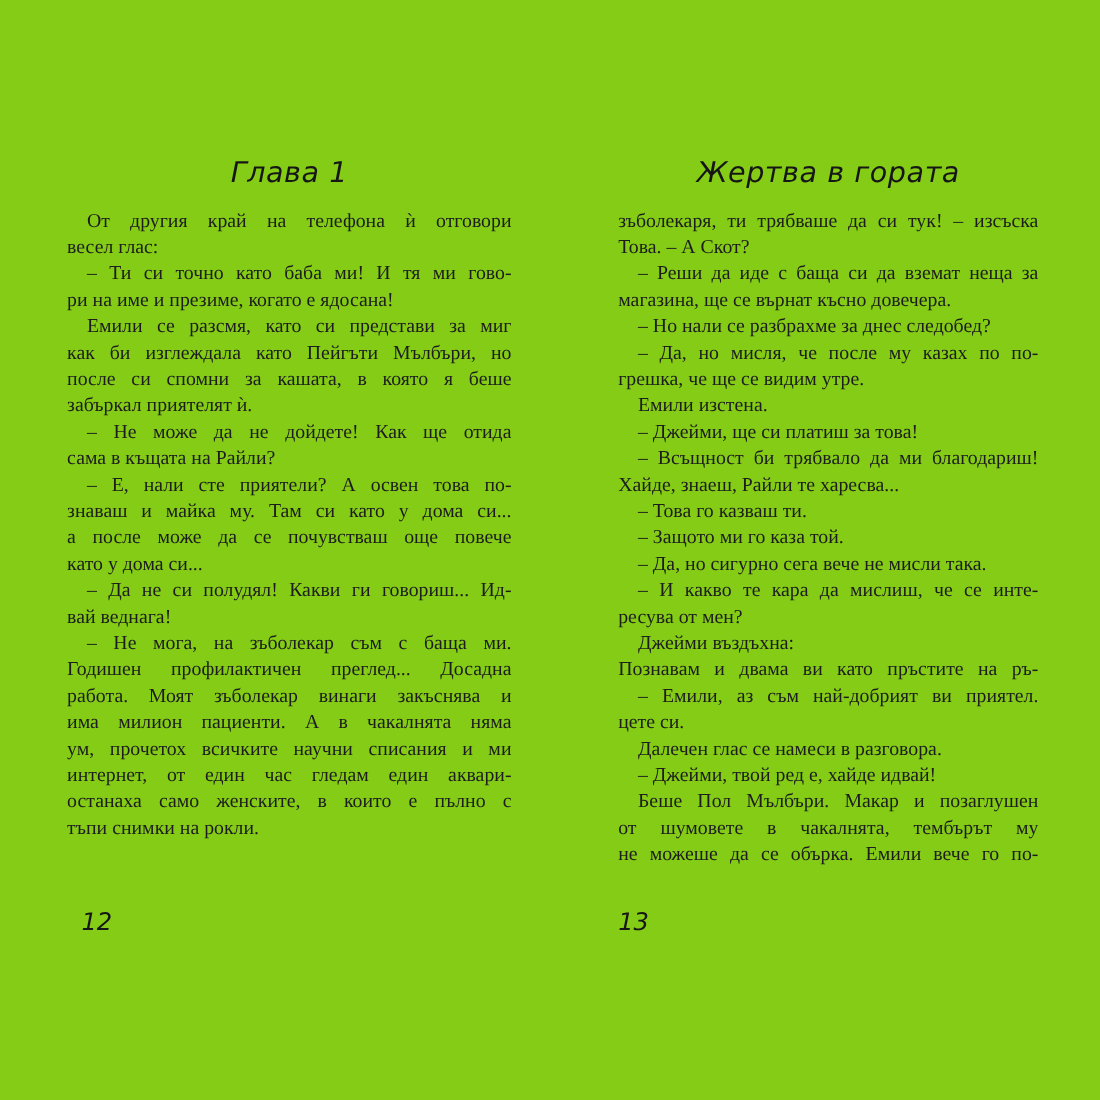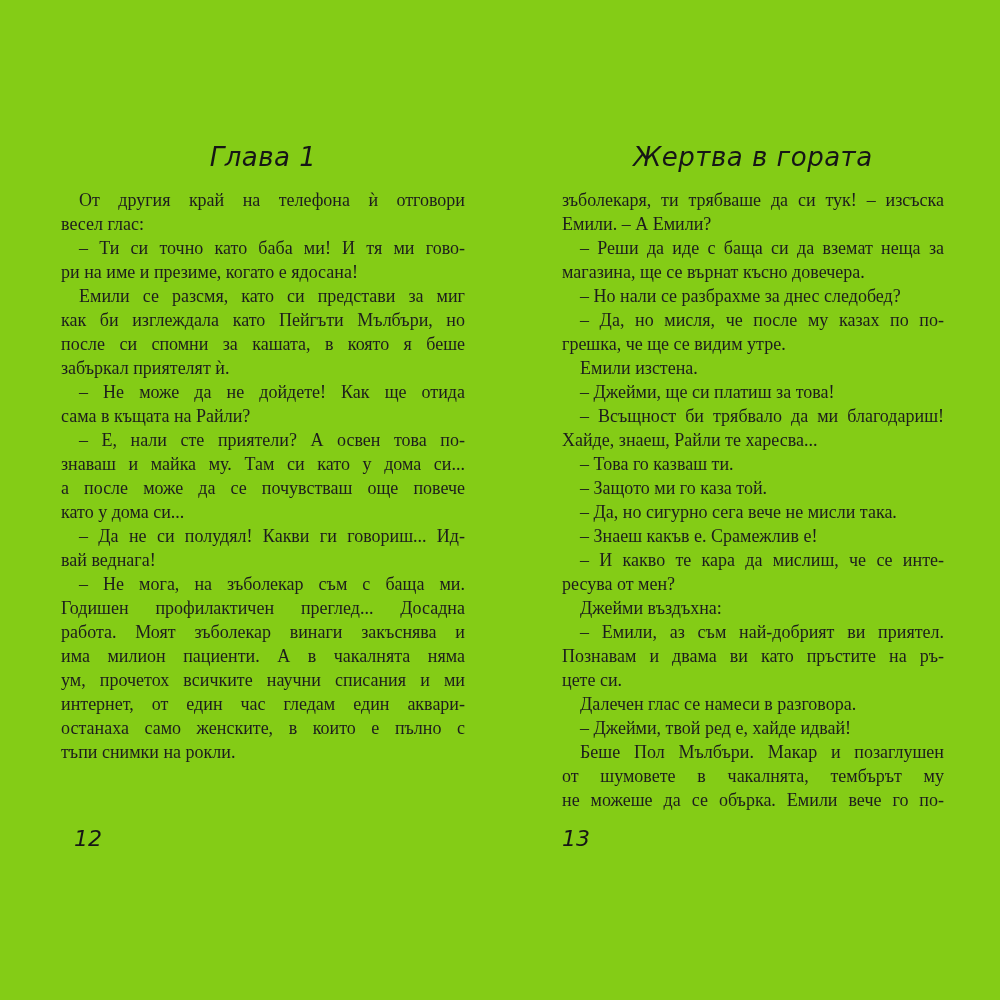--- a/index.html
+++ b/index.html
@@ -80,39 +80,38 @@
         <div class="line just">интернет, от един час гледам един аквари-</div>
         <div class="line just">останаха само женските, в които е пълно с</div>
         <div class="line">тъпи снимки на рокли.</div>
       </div>
   </div>
 
   <div class="page page-right">
     <div class="heading">Жертва в гората</div>
     <div class="lines">
         <div class="line just">зъболекаря, ти трябваше да си тук! – изсъска</div>
-        <div class="line">Емили. – А Емили?</div>
+        <div class="line">Това. – А Скот?</div>
         <div class="line ind just">– Реши да иде с баща си да вземат неща за</div>
         <div class="line">магазина, ще се върнат късно довечера.</div>
         <div class="line ind">– Но нали се разбрахме за днес следобед?</div>
         <div class="line ind just">– Да, но мисля, че после му казах по по-</div>
         <div class="line">грешка, че ще се видим утре.</div>
         <div class="line ind">Емили изстена.</div>
         <div class="line ind">– Джейми, ще си платиш за това!</div>
         <div class="line ind just">– Всъщност би трябвало да ми благодариш!</div>
         <div class="line">Хайде, знаеш, Райли те харесва...</div>
         <div class="line ind">– Това го казваш ти.</div>
         <div class="line ind">– Защото ми го каза той.</div>
         <div class="line ind">– Да, но сигурно сега вече не мисли така.</div>
-        <div class="line ind">– Знаеш какъв е. Срамежлив е!</div>
         <div class="line ind just">– И какво те кара да мислиш, че се инте-</div>
         <div class="line">ресува от мен?</div>
         <div class="line ind">Джейми въздъхна:</div>
+        <div class="line just">Познавам и двама ви като пръстите на ръ-</div>
         <div class="line ind just">– Емили, аз съм най-добрият ви приятел.</div>
-        <div class="line just">Познавам и двама ви като пръстите на ръ-</div>
         <div class="line">цете си.</div>
         <div class="line ind">Далечен глас се намеси в разговора.</div>
         <div class="line ind">– Джейми, твой ред е, хайде идвай!</div>
         <div class="line ind just">Беше Пол Мълбъри. Макар и позаглушен</div>
         <div class="line just">от шумовете в чакалнята, тембърът му</div>
         <div class="line just">не можеше да се обърка. Емили вече го по-</div>
       </div>
   </div>
 
   <div class="pagenum pn-left">12</div>

